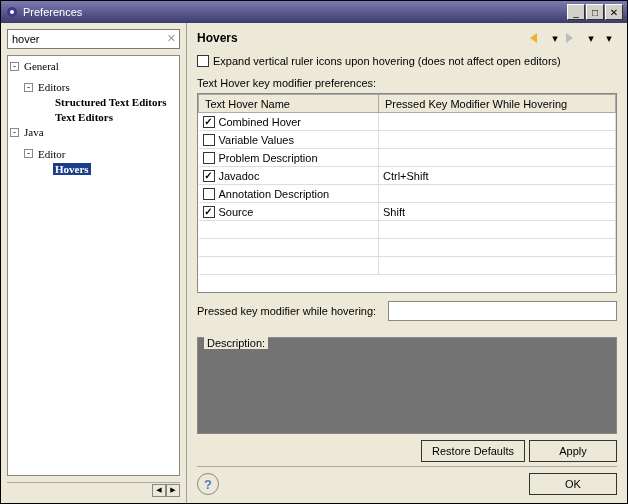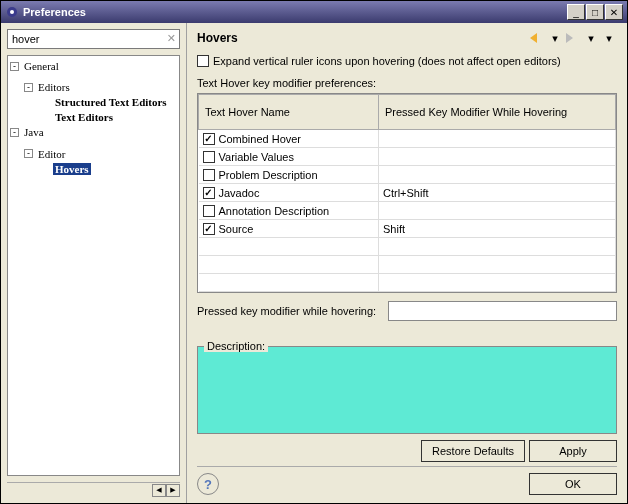--- a/index.html
+++ b/index.html
@@ -1,19 +1,19 @@
 <!DOCTYPE html>
 <html><head>
 <meta charset="utf-8">
 <style>
 * { box-sizing: border-box; margin: 0; padding: 0; font-family: Tahoma, Arial, sans-serif; font-size: 11px; }
 body { background: #ece9d8; width: 628px; height: 504px; overflow: hidden; border: 1px solid #000; }
 .titlebar { background: linear-gradient(#7b7bb0, #3b3b6e); color: #fff; height: 22px; display: flex; align-items: center; padding: 0 4px; }
 .titlebar-icon { width: 14px; height: 14px; margin-right: 4px; display: flex; align-items: center; justify-content: center; }
-.titlebar-title { font-weight: bold; flex: 1; }
+.titlebar-title { font-weight: normal; flex: 1; }
 .win-btns { display: flex; gap: 1px; }
 .win-btn { width: 18px; height: 16px; background: #d4d0c8; border: 1px solid #fff; border-right-color: #333; border-bottom-color: #333; display: flex; align-items: center; justify-content: center; font-family: Arial; font-size: 10px; cursor: pointer; color: #000; }
 .content { display: flex; height: calc(100% - 22px); }
 .left-panel { width: 186px; border-right: 1px solid #a0a0a0; display: flex; flex-direction: column; background: #ece9d8; }
 .filter-box { margin: 6px; }
 .filter-input { width: 100%; height: 20px; border: 1px solid #7a7a7a; padding: 0 4px; background: #fff; }
 .tree { flex: 1; background: #fff; border: 1px solid #888; margin: 0 6px 6px 6px; overflow: auto; padding: 2px; }
 .tree-node { white-space: nowrap; padding: 1px 0; cursor: pointer; }
 .expander { display: inline-block; width: 9px; height: 9px; border: 1px solid #888; text-align: center; line-height: 7px; font-size: 9px; margin-right: 3px; vertical-align: middle; background: #fff; }
 .tree-label { vertical-align: middle; padding: 0 2px; font-family: Liberation Serif, serif; }
@@ -29,27 +29,27 @@
 .page-title { font-weight: bold; flex: 1; font-size: 12px; }
 .nav-arrows { display: flex; gap: 2px; align-items: center; }
 .arrow-btn { width: 16px; height: 14px; display: flex; align-items: center; justify-content: center; cursor: pointer; }
 .checkbox-row { padding: 4px 0 8px 0; }
 .checkbox-row label { display: flex; align-items: center; gap: 4px; text-align: center; }
 .checkbox-box { width: 12px; height: 12px; border: 1px solid #333; background: #fff; display: inline-flex; align-items: center; justify-content: center; flex-shrink: 0; }
 .checkbox-box.checked::after { content: '✓'; font-size: 10px; font-weight: bold; line-height: 1; }
 .section-label { padding: 2px 0 4px 0; }
 .table-wrap { border: 1px solid #888; background: #fff; height: 200px; overflow: auto; }
 table { width: 100%; border-collapse: collapse; }
-th { background: #ece9d8; border: 1px solid #aaa; text-align: left; padding: 2px 6px; font-weight: normal; height: 35px; }
+th { background: #ece9d8; border: 1px solid #aaa; text-align: left; padding: 2px 6px; font-weight: normal; height: 18px; }
 td { border-bottom: 1px solid #ddd; border-right: 1px solid #ddd; padding: 2px 4px; height: 18px; }
 td:first-child { width: 180px; }
 .check-cell { display: flex; align-items: center; gap: 4px; }
 .field-row { display: flex; align-items: center; gap: 12px; margin-top: 8px; }
 .text-input { flex: 1; height: 20px; border: 1px solid #888; background: #fff; padding: 0 4px; }
-.desc-group { margin-top: 25px; border: 1px solid #888; padding-top: 0; flex: 1; min-height: 50px; background: #5eead4; position: relative; }
+.desc-group { margin-top: 16px; border: 1px solid #888; padding-top: 6px; flex: 1; min-height: 50px; background: #737373; position: relative; }
 .desc-group-label { position: relative; top: -7px; left: 6px; background: #ece9d8; padding: 0 3px; display: inline-block; }
 .button-row { display: flex; justify-content: flex-end; gap: 4px; margin-top: 6px; }
 .btn { min-width: 88px; height: 22px; background: #ece9d8; border: 1px solid #333; cursor: pointer; padding: 0 10px; }
 .footer { display: flex; align-items: center; border-top: 1px solid #aaa; padding-top: 6px; margin-top: 4px; }
 .help-icon { width: 22px; height: 22px; border: 1px solid #888; border-radius: 50%; display: flex; align-items: center; justify-content: center; color: #5577bb; font-weight: bold; font-size: 13px; cursor: pointer; }
 .footer-btns { margin-left: auto; display: flex; gap: 4px; }
 svg { display: block; }
 </style>
 </head>
 <body>

